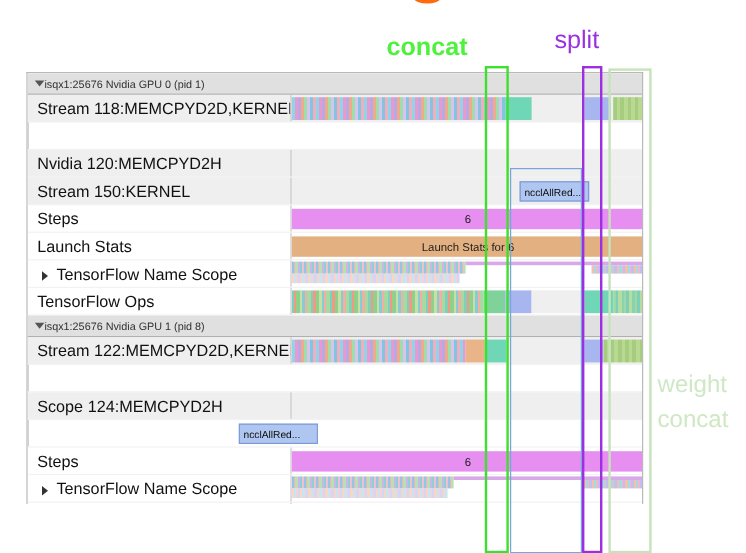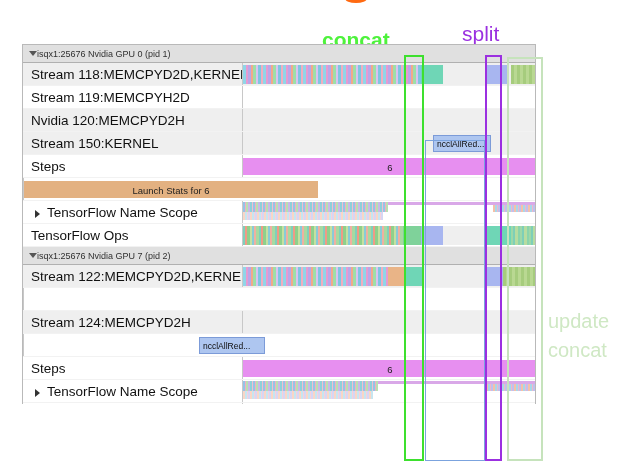--- a/index.html
+++ b/index.html
@@ -11,21 +11,21 @@
   .annot{position:absolute;white-space:nowrap;font-weight:400;}
   #annot-concat{left:322px;top:28px;font-size:21px;color:#4ef23c;font-weight:bold;}
   #annot-split{left:462px;top:22px;font-size:21px;color:#9b30e0;}
   #annot-nccl{left:425px;top:105px;font-size:21px;color:#4d7fd4;}
   #annot-weight{left:548px;top:307px;font-size:20px;color:#cfe8c4;line-height:29px;}
   #annot-weight span{display:block;}
   #annot-top-orange{position:absolute;left:345px;top:-6px;width:22px;height:9px;
                     background:#ff6a11;border-radius:50%;}
 
   
-  #trace-panel{position:absolute;left:22px;top:44px;width:514px;height:360px;
+  #trace-panel{position:absolute;left:22px;top:60px;width:514px;height:360px;
                background:#ffffff;border:1px solid #b9b9b9;border-bottom:none;
                box-sizing:border-box;overflow:hidden;}
 
   .group-header{height:17px;background:#e0e0e0;border-bottom:1px solid #b0b0b0;
                 display:flex;align-items:center;padding-left:14px;
                 font-size:9px;color:#303030;position:relative;}
   .group-header .tri{position:absolute;left:6px;top:6px;width:0;height:0;
                      border-left:4px solid transparent;border-right:4px solid transparent;
                      border-top:5px solid #555;}
 
@@ -85,21 +85,21 @@
 </style>
 </head>
 <body>
 
 <div id="annot-top-orange"></div>
 
 <div class="annot" id="annot-concat">concat</div>
 <div class="annot" id="annot-split">split</div>
 <div class="annot" id="annot-nccl">nccl</div>
 <div class="annot" id="annot-weight">
-  <span>update</span>
+  <span>weight</span>
   <span>concat</span>
 </div>
 
 <div id="trace-panel">
 
   <div class="group-header">
     <span class="tri"></span>
     <span>isqx1:25676 Nvidia GPU 0 (pid 1)</span>
   </div>
 
@@ -107,21 +107,20 @@
     <div class="lbl">Stream 118:MEMCPYD2D,KERNEL,ME</div>
     <div class="lane">
       <div class="bar dense-a" style="left:0;width:178px;"></div>
       <div class="bar solid-mint" style="left:178px;width:22px;"></div>
       <div class="bar solid-blue" style="left:244px;width:22px;"></div>
       <div class="bar solid-olive" style="left:268px;width:47px;"></div>
     </div>
   </div>
 
   <div class="trk">
-    <div class="lbl">Stream 119:MEMCPYH2D</div>
     <div class="lane"></div>
   </div>
 
   <div class="trk alt">
     <div class="lbl">Nvidia 120:MEMCPYD2H</div>
     <div class="lane"></div>
   </div>
 
 
   <div class="trk alt">
@@ -134,20 +133,21 @@
   <div class="trk">
     <div class="lbl">Steps</div>
     <div class="lane">
       <div class="bar full solid-steps" style="left:0;width:294px;">
         <div class="bar-lbl">6</div>
       </div>
     </div>
   </div>
 
   <div class="trk">
+    <div class="lbl">Launch Stats</div>
     <div class="lane">
       <div class="bar full solid-launch" style="left:0;width:294px;">
         <div class="bar-lbl">Launch Stats for 6</div>
       </div>
     </div>
   </div>
 
   <div class="trk">
     <div class="lbl indent">
       <span class="tri2"></span>
@@ -168,40 +168,40 @@
       <div class="bar solid-green" style="left:160px;width:18px;"></div>
       <div class="bar solid-blue" style="left:178px;width:22px;"></div>
       <div class="bar grayband" style="left:200px;width:44px;"></div>
       <div class="bar solid-mint" style="left:244px;width:24px;"></div>
       <div class="bar dense-c" style="left:268px;width:47px;"></div>
     </div>
   </div>
 
   <div class="group-header">
     <span class="tri"></span>
-    <span>isqx1:25676 Nvidia GPU 7 (pid 2)</span>
+    <span>isqx1:25676 Nvidia GPU 1 (pid 8)</span>
   </div>
 
   <div class="trk alt">
     <div class="lbl">Stream 122:MEMCPYD2D,KERNEL,MI</div>
     <div class="lane">
       <div class="bar dense-a" style="left:0;width:145px;"></div>
       <div class="bar" style="left:145px;width:16px;background:#e9b487;"></div>
       <div class="bar solid-mint" style="left:161px;width:18px;"></div>
       <div class="bar solid-blue" style="left:244px;width:16px;"></div>
       <div class="bar solid-olive" style="left:260px;width:55px;"></div>
     </div>
   </div>
 
   <div class="trk">
     <div class="lane"></div>
   </div>
 
   <div class="trk alt">
-    <div class="lbl">Stream 124:MEMCPYD2H</div>
+    <div class="lbl">Scope 124:MEMCPYD2H</div>
     <div class="lane"></div>
   </div>
 
   <div class="trk">
     <div class="lane">
       <div class="nccl-box" style="left:175px;width:66px;">ncclAllRed...</div>
     </div>
   </div>
 
   <div class="trk">

